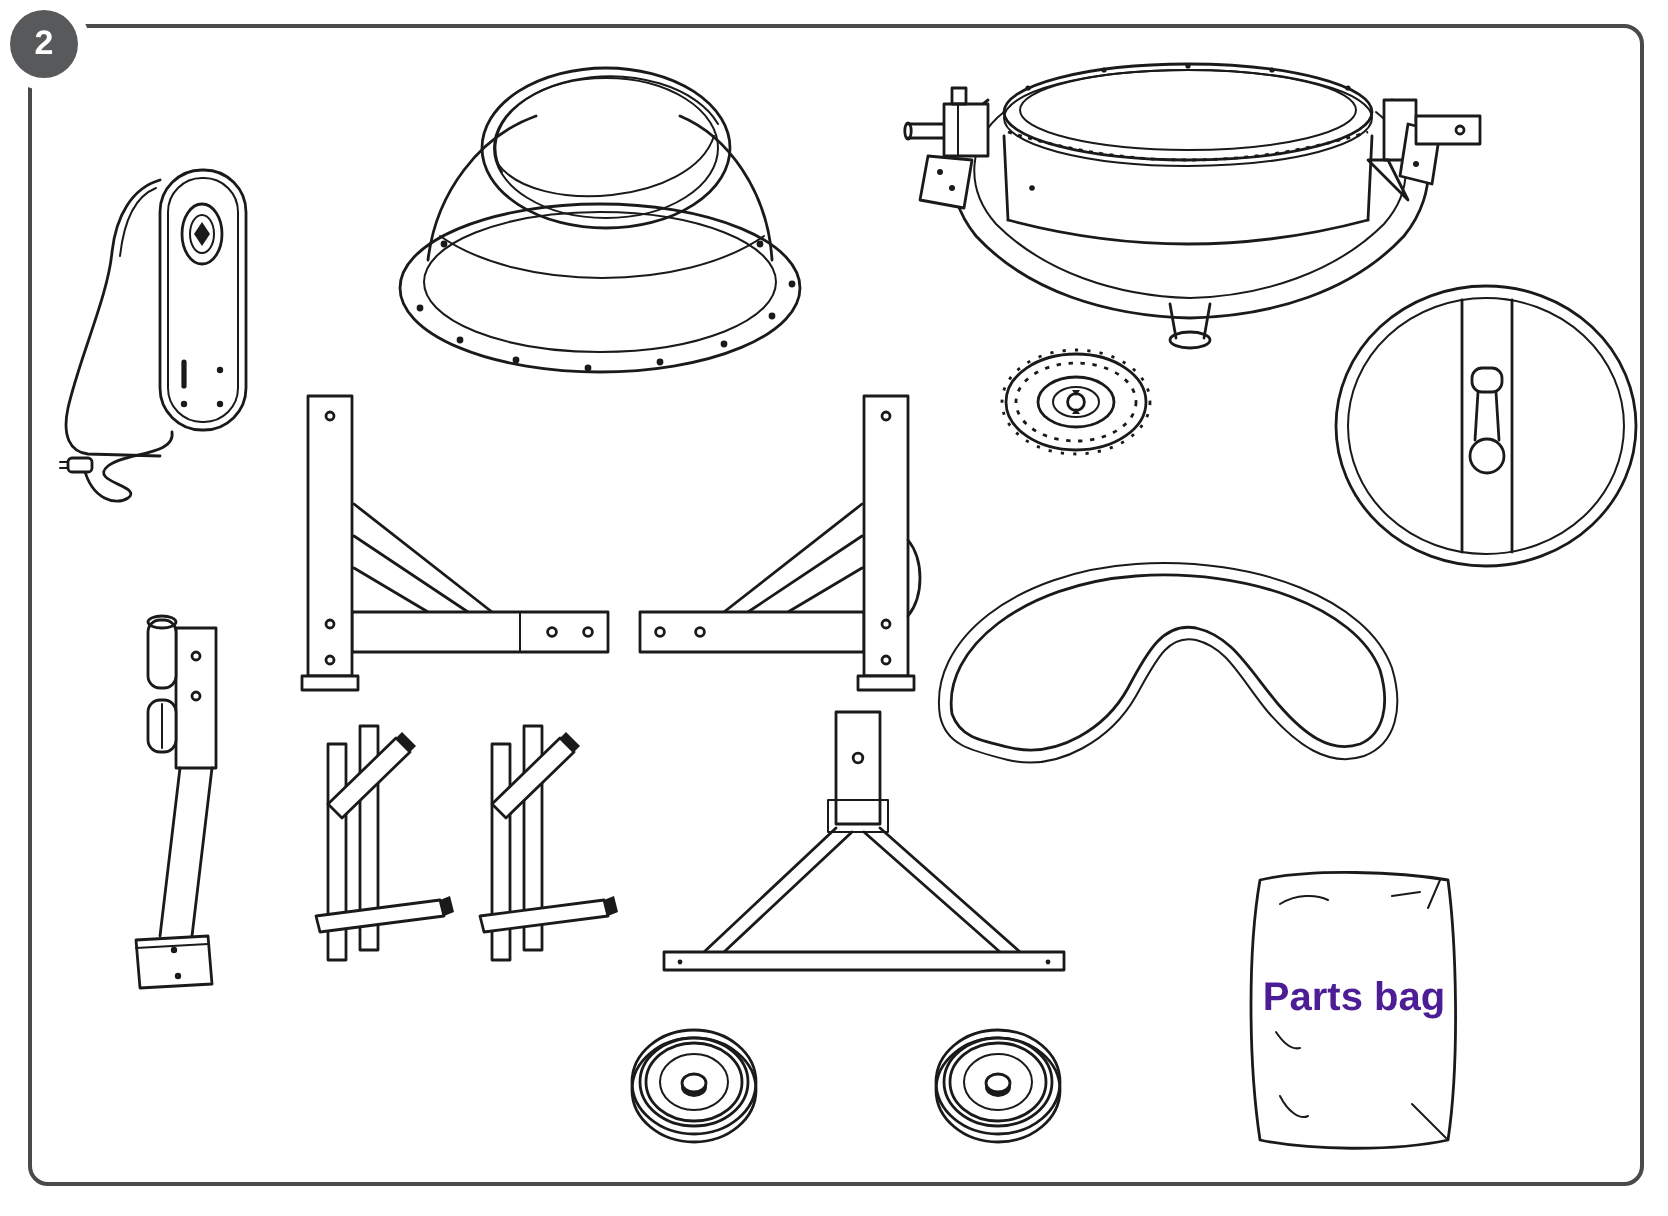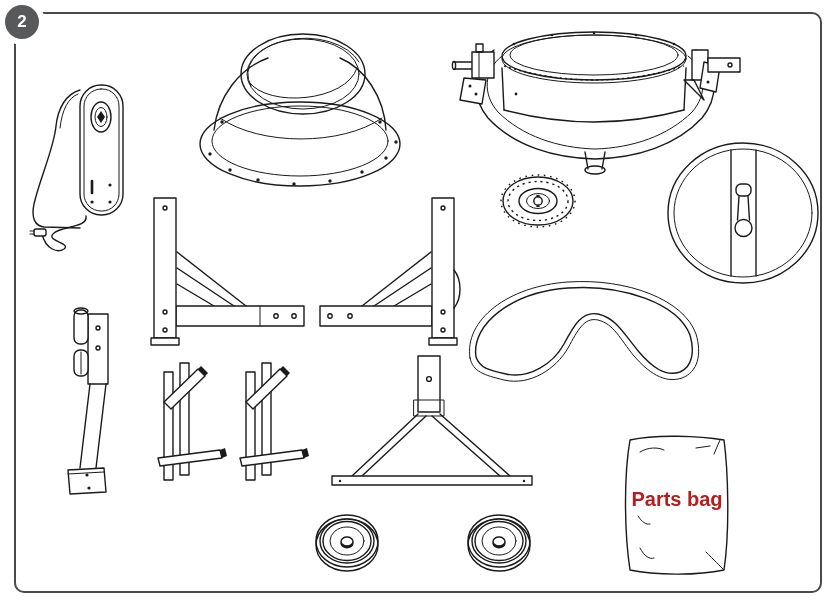--- a/index.html
+++ b/index.html
@@ -13,21 +13,21 @@
   .part{position:absolute;}
   svg{display:block;overflow:visible;}
   svg *{stroke:#1a1a1a;fill:none;stroke-width:1.4;stroke-linecap:round;stroke-linejoin:round;}
   svg .fillw{fill:#fff;}
   svg .filld{fill:#1a1a1a;stroke:none;}
   svg .dot{fill:#1a1a1a;stroke:none;}
   svg .thin{stroke-width:1;}
   svg .bold{stroke-width:2.6;}
   svg .teeth{stroke-linecap:butt;}
   #bag-label{position:absolute;left:616px;top:488px;width:122px;text-align:center;
-    font-size:20px;font-weight:bold;color:#b91c1c;z-index:3;}
+    font-size:20px;font-weight:bold;color:#4c1d95;z-index:3;}
 </style>
 </head>
 <body>
 
 <div id="stage">
 
   <div id="badge">2</div>
 
   <div id="panel"></div>
 

